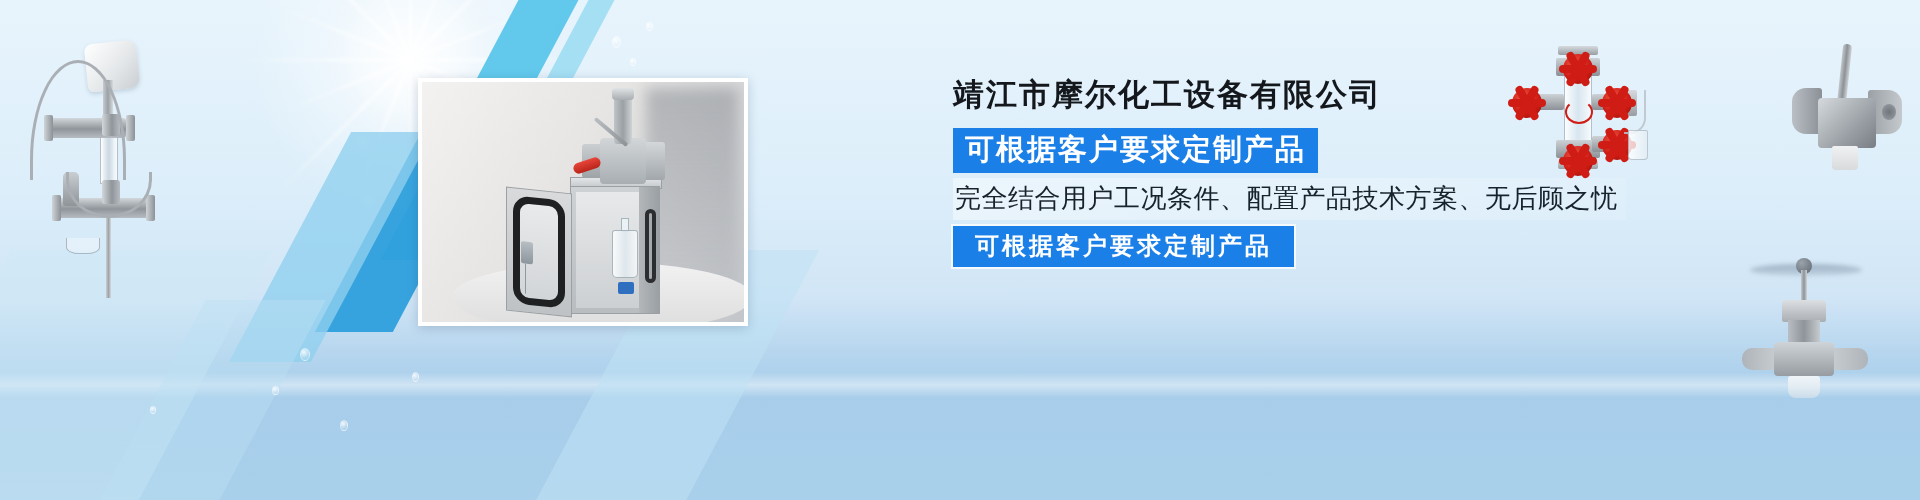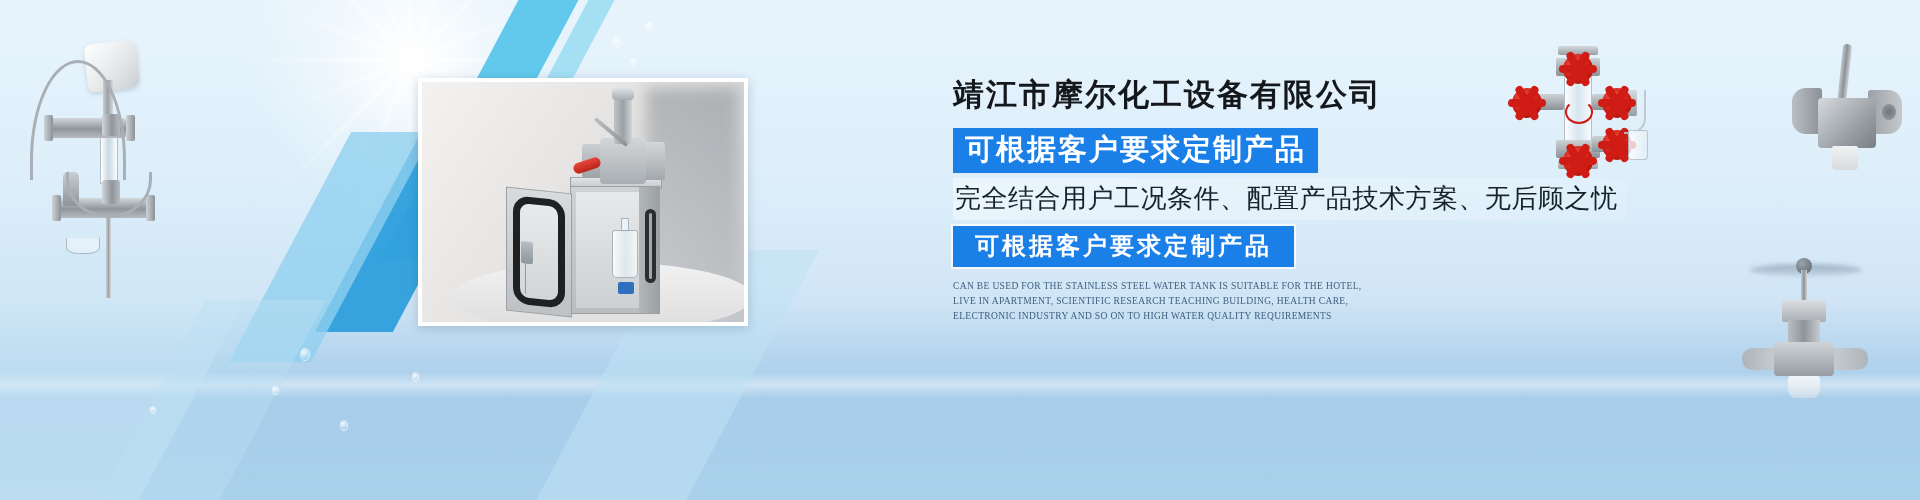--- a/index.html
+++ b/index.html
@@ -547,21 +547,20 @@
     <div class="valve-knob"></div>
     <div class="leverarm"></div>
     <div class="redlever"></div>
   </div>
 
   <div class="copy">
     <div class="company">靖江市摩尔化工设备有限公司</div>
     <div class="tagbar">可根据客户要求定制产品</div>
     <div class="subline">完全结合用户工况条件、配置产品技术方案、无后顾之忧</div>
     <div class="tagbar2">可根据客户要求定制产品</div>
-    <div class="english">CAN BE USED FOR THE STAINLESS STEEL WATER TANK IS SUITABLE FOR THE HOTEL, LIVE IN APARTMENT, SCIENTIFIC RESEARCH TEACHING BUILDING, HEALTH CARE, ELECTRONIC INDUSTRY AND SO ON TO HIGH WATER QUALITY REQUIREMENTS</div>
   </div>
 
   <div class="prod-cross">
     <div class="xc-glass"></div>
     <div class="xc-blk" style="left:50px;top:26px;width:44px;height:18px"></div>
     <div class="xc-blk" style="left:50px;top:108px;width:44px;height:18px"></div>
     <div class="xc-blk" style="left:24px;top:62px;width:34px;height:16px"></div>
     <div class="xc-blk" style="left:86px;top:62px;width:36px;height:16px"></div>
     <div class="xc-blk" style="left:86px;top:104px;width:36px;height:16px"></div>
     <div class="xc-fl" style="left:52px;top:14px;width:40px;height:9px"></div>

